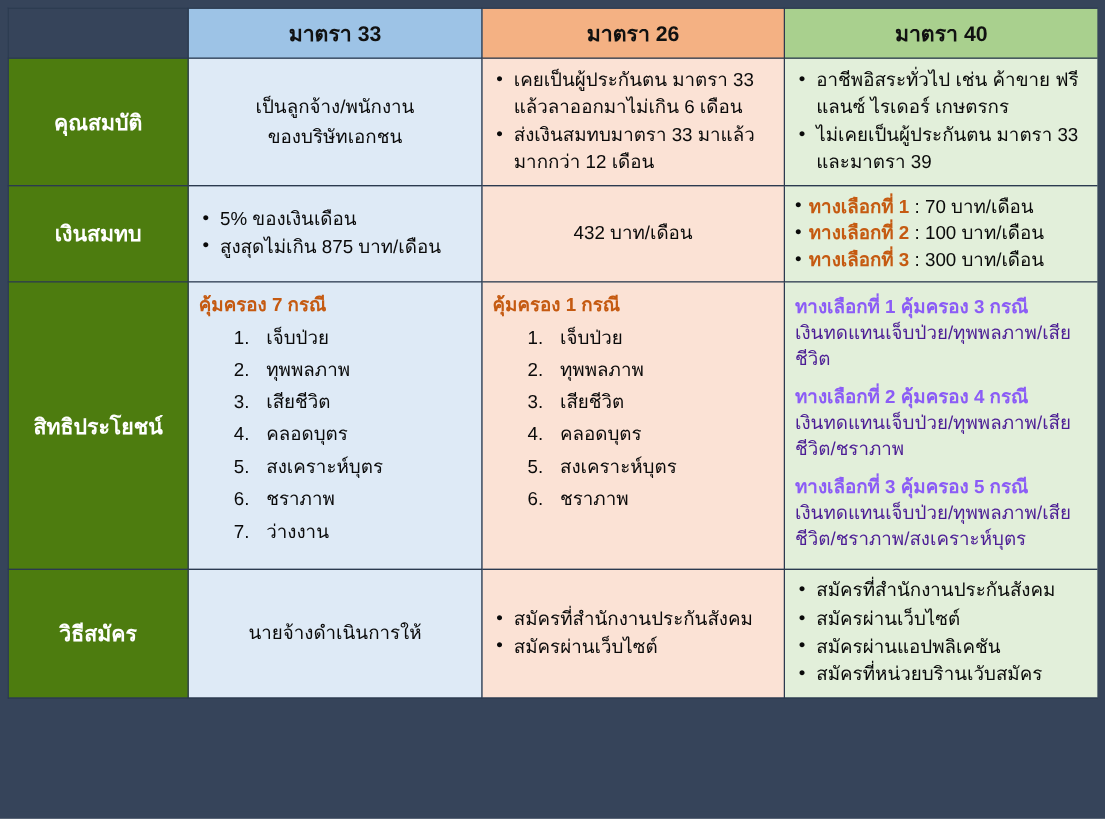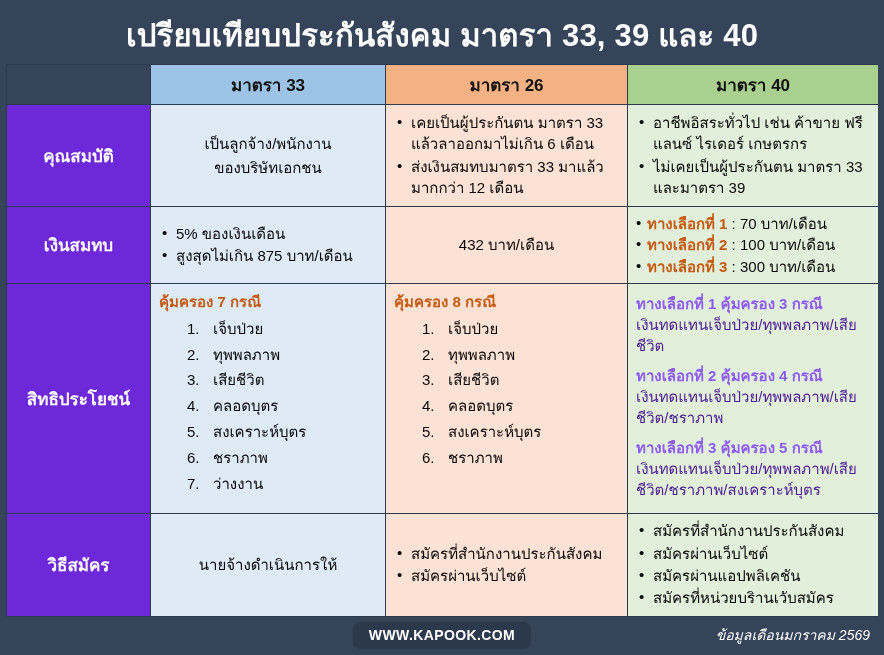--- a/index.html
+++ b/index.html
@@ -53,21 +53,21 @@
     font-weight: bold;
     color: #111111;
     padding: 3px 4px;
   }
   .hdr-33 { background: #9dc3e6; }
   .hdr-39 { background: #f4b183; }
   .hdr-40 { background: #a9d08e; }
 
   
   .rowlabel {
-    background: #6d28d9;
+    background: #4d7c0f;
     color: #ffffff;
     font-size: 17px;
     font-weight: bold;
     text-align: center;
     border-left-color: #36445a;
   }
   
   .b33 { background: #deeaf6; }
   .b39 { background: #fbe2d5; }
   .b40 { background: #e2efda; }
@@ -165,23 +165,20 @@
     color: #ffffff;
     font-size: 14px;
     font-style: italic;
   }
 </style>
 </head>
 <body>
 
 <div class="poster">
 
-  <div class="title-bar">
-    <div class="title-text">เปรียบเทียบประกันสังคม มาตรา 33, 39 และ 40</div>
-  </div>
 
   <table class="grid">
     <colgroup>
       <col class="c-label">
         <col class="c33">
         <col class="c39">
         <col class="c40">
     </colgroup>
     <thead>
       <tr>
@@ -239,21 +236,21 @@
             <li>เจ็บป่วย</li>
             <li>ทุพพลภาพ</li>
             <li>เสียชีวิต</li>
             <li>คลอดบุตร</li>
             <li>สงเคราะห์บุตร</li>
             <li>ชราภาพ</li>
             <li>ว่างงาน</li>
           </ol>
         </td>
         <td class="b39" style="vertical-align:top;">
-          <div class="accent" style="font-size:15px;">คุ้มครอง 8 กรณี</div>
+          <div class="accent" style="font-size:15px;">คุ้มครอง 1 กรณี</div>
           <ol class="numlist">
             <li>เจ็บป่วย</li>
             <li>ทุพพลภาพ</li>
             <li>เสียชีวิต</li>
             <li>คลอดบุตร</li>
             <li>สงเคราะห์บุตร</li>
             <li>ชราภาพ</li>
           </ol>
         </td>
         <td class="b40" style="vertical-align:top; padding-top:9px;">
@@ -286,18 +283,14 @@
             <li>สมัครที่สำนักงานประกันสังคม</li>
             <li>สมัครผ่านเว็บไซต์</li>
             <li>สมัครผ่านแอปพลิเคชัน</li>
             <li>สมัครที่หน่วยบริานเวับสมัคร</li>
           </ul>
         </td>
       </tr>
     </tbody>
   </table>
 
-  <div class="footer">
-    <div class="brand-pill">WWW.KAPOOK.COM</div>
-    <div class="footer-note">ข้อมูลเดือนมกราคม 2569</div>
-  </div>
 
 </div>
 
 </body></html>

